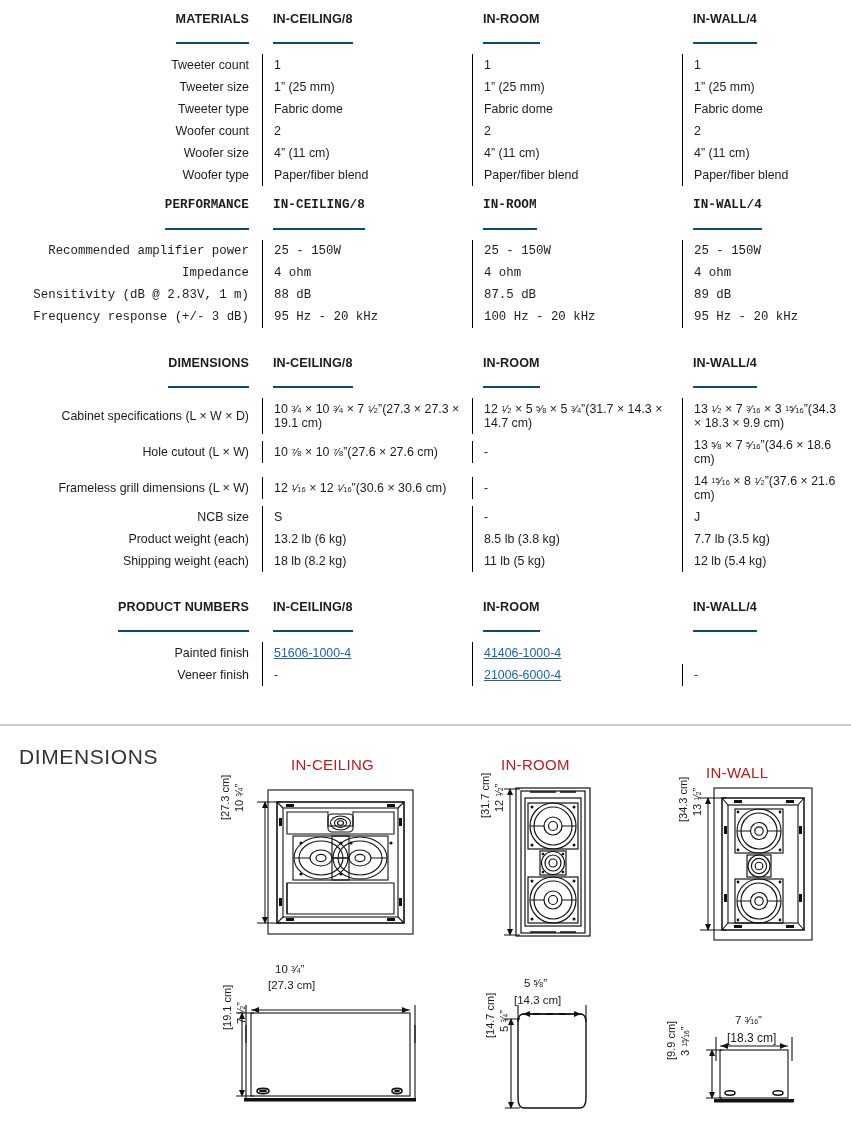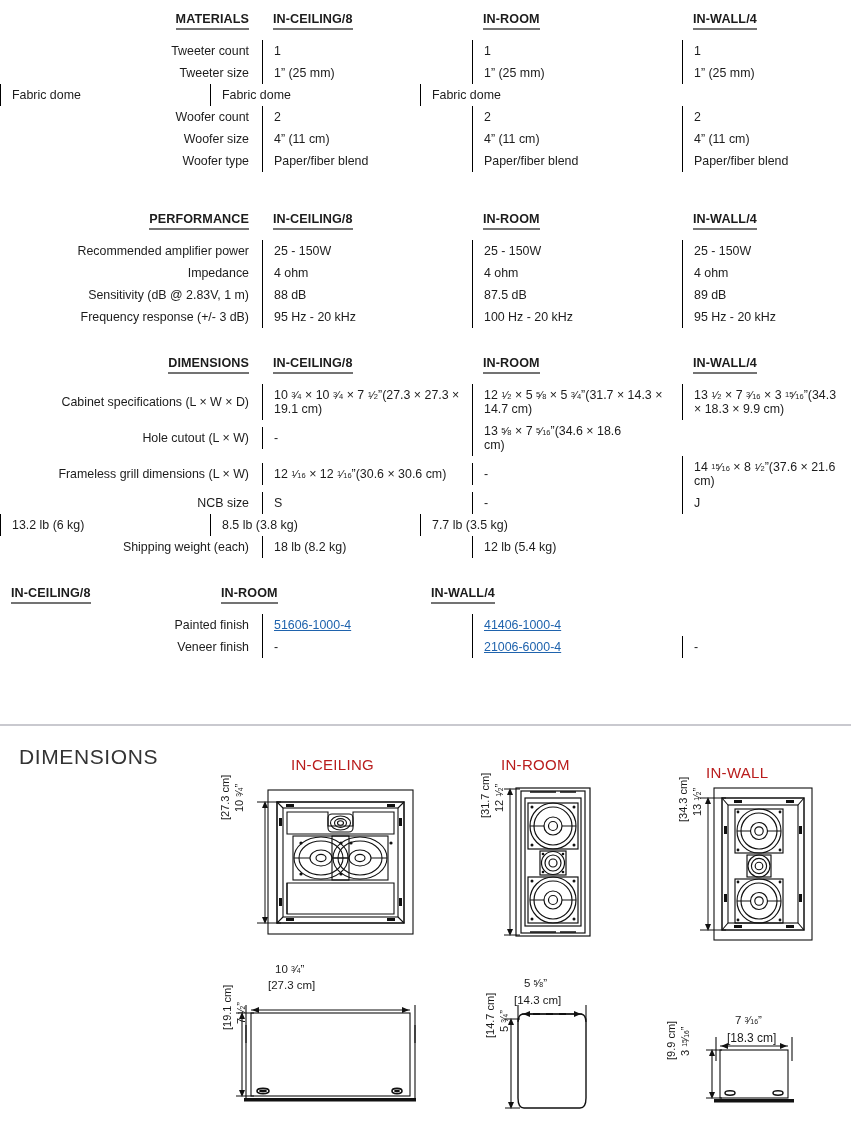--- a/index.html
+++ b/index.html
@@ -34,22 +34,22 @@
   }
   .col.last { flex: 0 0 161px; width: 161px; }
   .srow.head .lab, .srow.head .col {
     border-left: none;
     font-weight: bold;
     font-size: 12.6px;
     letter-spacing: 0.1px;
   }
   .srow.head .lab span, .srow.head .col span {
     display: inline-block;
-    border-bottom: 2px solid #737373;
-    padding-bottom: 2px;
+    border-bottom: 2px solid #0c4a6e;
+    padding-bottom: 16px;
     line-height: 13px;
   }
   .srow.head { margin-bottom: 10px; }
 
   
   .fr { display: inline-block; font-size: 0.98em; vertical-align: baseline; }
   .fr sup { font-size: 0.62em; vertical-align: 0.33em; line-height: 0; }
   .fr sub { font-size: 0.62em; vertical-align: 0.02em; line-height: 0; }
   .fr .sl { font-size: 0.95em; }
 
@@ -101,20 +101,21 @@
           <div class="col"><span>1</span></div>
           <div class="col last"><span>1</span></div>
         </div>
         <div class="srow r">
           <div class="lab">Tweeter size</div>
           <div class="col"><span>1” (25 mm)</span></div>
           <div class="col"><span>1” (25 mm)</span></div>
           <div class="col last"><span>1” (25 mm)</span></div>
         </div>
         <div class="srow r">
+          <div class="lab">Tweeter type</div>
           <div class="col"><span>Fabric dome</span></div>
           <div class="col"><span>Fabric dome</span></div>
           <div class="col last"><span>Fabric dome</span></div>
         </div>
         <div class="srow r">
           <div class="lab">Woofer count</div>
           <div class="col"><span>2</span></div>
           <div class="col"><span>2</span></div>
           <div class="col last"><span>2</span></div>
         </div>
@@ -124,21 +125,21 @@
           <div class="col"><span>4” (11 cm)</span></div>
           <div class="col last"><span>4” (11 cm)</span></div>
         </div>
         <div class="srow r">
           <div class="lab">Woofer type</div>
           <div class="col"><span>Paper/fiber blend</span></div>
           <div class="col"><span>Paper/fiber blend</span></div>
           <div class="col last"><span>Paper/fiber blend</span></div>
         </div>
       </div>
-      <div class="spec-section" style="margin-top: 40px;">
+      <div class="spec-section" style="margin-top: 12px; font-family: Liberation Mono, monospace;">
         <div class="srow head">
           <div class="lab"><span>PERFORMANCE</span></div>
           <div class="col"><span>IN-CEILING/8</span></div>
           <div class="col"><span>IN-ROOM</span></div>
           <div class="col last"><span>IN-WALL/4</span></div>
         </div>
         <div class="srow r">
           <div class="lab">Recommended  amplifier power</div>
           <div class="col"><span>25 - 150W</span></div>
           <div class="col"><span>25 - 150W</span></div>
@@ -171,48 +172,52 @@
           <div class="col last"><span>IN-WALL/4</span></div>
         </div>
         <div class="srow r">
           <div class="lab">Cabinet specifications (L × W × D)</div>
           <div class="col"><span class="l2">10 <span class="fr"><sup>3</sup><span class="sl">⁄</span><sub>4</sub></span> × 10 <span class="fr"><sup>3</sup><span class="sl">⁄</span><sub>4</sub></span> × 7 <span class="fr"><sup>1</sup><span class="sl">⁄</span><sub>2</sub></span>”</span><span class="l2">(27.3 × 27.3 × 19.1 cm)</span></div>
           <div class="col"><span class="l2">12 <span class="fr"><sup>1</sup><span class="sl">⁄</span><sub>2</sub></span> × 5 <span class="fr"><sup>5</sup><span class="sl">⁄</span><sub>8</sub></span> × 5 <span class="fr"><sup>3</sup><span class="sl">⁄</span><sub>4</sub></span>”</span><span class="l2">(31.7 × 14.3 × 14.7 cm)</span></div>
           <div class="col last"><span class="l2">13 <span class="fr"><sup>1</sup><span class="sl">⁄</span><sub>2</sub></span> × 7 <span class="fr"><sup>3</sup><span class="sl">⁄</span><sub>16</sub></span> × 3 <span class="fr"><sup>15</sup><span class="sl">⁄</span><sub>16</sub></span>”</span><span class="l2">(34.3 × 18.3 × 9.9 cm)</span></div>
         </div>
         <div class="srow r">
           <div class="lab">Hole cutout (L × W)</div>
+          <div class="col"><span class="l2">10 <span class="fr"><sup>7</sup><span class="sl">⁄</span><sub>8</sub></span> × 10 <span class="fr"><sup>7</sup><span class="sl">⁄</span><sub>8</sub></span>”</span><span class="l2">(27.6 × 27.6 cm)</span></div>
           <div class="col"><span class="l2">-</span></div>
           <div class="col last"><span class="l2">13 <span class="fr"><sup>5</sup><span class="sl">⁄</span><sub>8</sub></span> × 7 <span class="fr"><sup>5</sup><span class="sl">⁄</span><sub>16</sub></span>”</span><span class="l2">(34.6 × 18.6 cm)</span></div>
         </div>
         <div class="srow r">
           <div class="lab">Frameless grill dimensions (L × W)</div>
           <div class="col"><span class="l2">12 <span class="fr"><sup>1</sup><span class="sl">⁄</span><sub>16</sub></span> × 12 <span class="fr"><sup>1</sup><span class="sl">⁄</span><sub>16</sub></span>”</span><span class="l2">(30.6 × 30.6 cm)</span></div>
           <div class="col"><span class="l2">-</span></div>
           <div class="col last"><span class="l2">14 <span class="fr"><sup>15</sup><span class="sl">⁄</span><sub>16</sub></span> × 8 <span class="fr"><sup>1</sup><span class="sl">⁄</span><sub>2</sub></span>”</span><span class="l2">(37.6 × 21.6 cm)</span></div>
         </div>
         <div class="srow r">
           <div class="lab">NCB size</div>
           <div class="col"><span>S</span></div>
           <div class="col"><span>-</span></div>
           <div class="col last"><span>J</span></div>
         </div>
         <div class="srow r">
+          <div class="lab">Product weight (each)</div>
           <div class="col"><span>13.2 lb (6 kg)</span></div>
           <div class="col"><span>8.5 lb (3.8 kg)</span></div>
           <div class="col last"><span>7.7 lb (3.5 kg)</span></div>
         </div>
         <div class="srow r">
           <div class="lab">Shipping weight (each)</div>
           <div class="col"><span>18 lb (8.2 kg)</span></div>
+          <div class="col"><span>11 lb (5 kg)</span></div>
           <div class="col last"><span>12 lb (5.4 kg)</span></div>
         </div>
       </div>
       <div class="spec-section" style="margin-top: 28px;">
         <div class="srow head">
+          <div class="lab"><span>PRODUCT NUMBERS</span></div>
           <div class="col"><span>IN-CEILING/8</span></div>
           <div class="col"><span>IN-ROOM</span></div>
           <div class="col last"><span>IN-WALL/4</span></div>
         </div>
         <div class="srow r">
           <div class="lab">Painted finish</div>
           <div class="col"><a class="pn" href="#">51606-1000-4</a></div>
           <div class="col last"><a class="pn" href="#">41406-1000-4</a></div>
         </div>
         <div class="srow r">

